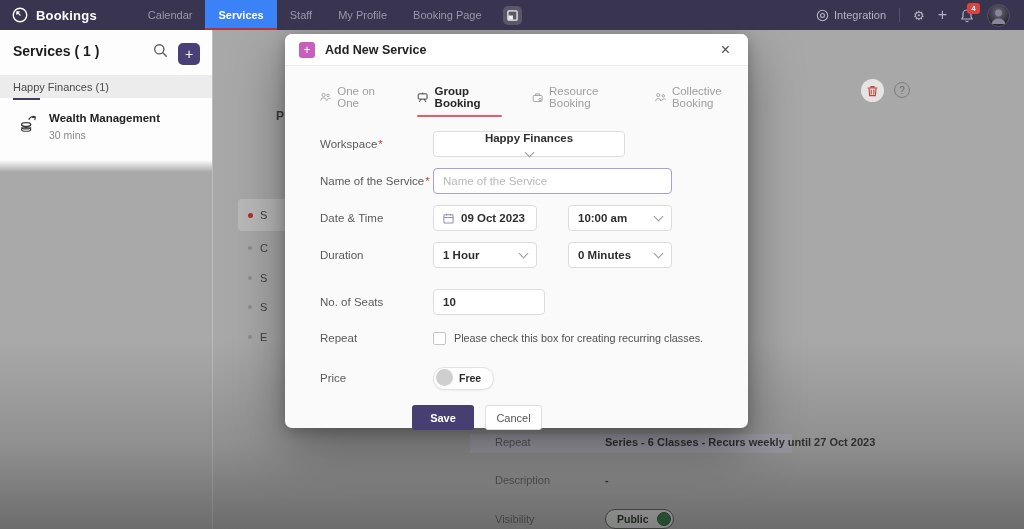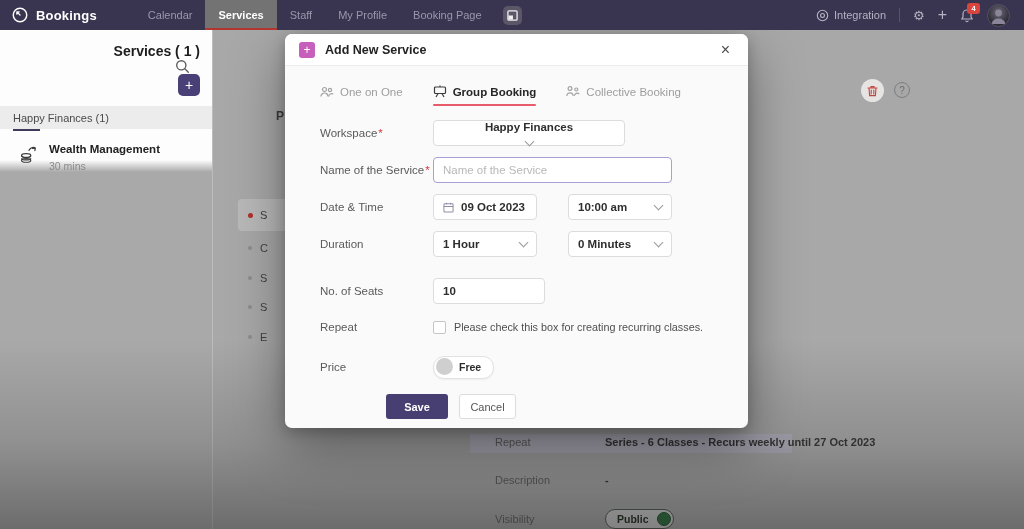--- a/index.html
+++ b/index.html
@@ -5,37 +5,37 @@
   html,body{margin:0;padding:0;}
   body{font-family:"Liberation Sans","DejaVu Sans",sans-serif;background:#888;}
   #canvas{position:relative;width:1024px;height:529px;overflow:hidden;background:#a8a8a8;}
 
   
   .topbar{position:absolute;left:0;top:0;width:1024px;height:30px;background:#39344f;display:flex;align-items:center;z-index:30;}
   .brand{display:flex;align-items:center;gap:7px;padding-left:11px;}
   .brand-name{color:#fff;font-size:13px;font-weight:bold;letter-spacing:.2px;}
   .topnav{display:flex;align-items:stretch;height:30px;margin-left:38px;}
   .topnav-item{display:flex;align-items:center;padding:0 13px;font-size:11px;color:#9b97ad;cursor:pointer;position:relative;}
-  .topnav-item.active{background:#737373;color:#fff;font-weight:bold;}
+  .topnav-item.active{background:#3b82f6;color:#fff;font-weight:bold;}
   .topnav-item.active::after{content:"";position:absolute;left:0;right:0;bottom:0;height:2px;background:#b23530;}
   .center-tool{position:absolute;left:503px;top:6px;width:19px;height:19px;border-radius:5px;background:#5b5668;display:flex;align-items:center;justify-content:center;}
   .topbar-right{position:absolute;right:14px;top:0;height:30px;display:flex;align-items:center;gap:13px;}
   .integration{display:flex;align-items:center;gap:5px;color:#b6b2c4;font-size:11px;cursor:pointer;}
   .tb-divider{width:1px;height:14px;background:#565170;}
   .gear-glyph{color:#b6b2c4;font-size:13px;cursor:pointer;line-height:1;}
   .plus-glyph{color:#b6b2c4;font-size:16px;font-weight:400;cursor:pointer;line-height:1;}
   .bell-wrap{position:relative;cursor:pointer;display:flex;}
   .bell-badge{position:absolute;top:-5px;right:-6px;min-width:11px;height:11px;background:#d8453e;border-radius:3px;color:#fff;font-size:7.5px;display:flex;align-items:center;justify-content:center;padding:0 1px;font-weight:bold;}
   .avatar{width:21px;height:21px;border-radius:50%;background:radial-gradient(circle at 50% 35%,#6e6a7a 0%,#2b2a33 70%);border:1px solid #555065;overflow:hidden;cursor:pointer;}
 
   
   .sidebar{position:absolute;left:0;top:30px;width:213px;height:499px;z-index:2;
     background:linear-gradient(to bottom,#fdfdfd 0px,#fdfdfd 130px,#a9a9a9 142px,#a9a9a9 100%);
     border-right:1px solid #bdbdbd;box-sizing:border-box;}
-  .sb-header{display:flex;align-items:flex-end;padding:13px 12px 10px 13px;flex-direction:column;}
+  .sb-header{display:flex;align-items:flex-start;padding:13px 12px 10px 13px;}
   .sb-title{font-size:14px;font-weight:bold;color:#1c1c1c;flex:1;}
   .sb-search{margin-right:10px;cursor:pointer;display:flex;}
   .sb-add{width:22px;height:22px;border-radius:5px;background:#4a4078;color:#fff;font-size:14px;display:flex;align-items:center;justify-content:center;cursor:pointer;}
   .sb-group{position:relative;background:#ececec;height:23px;display:flex;align-items:center;padding-left:13px;font-size:11px;color:#4a4a4a;cursor:pointer;}
   .sb-group-ind{position:absolute;left:13px;bottom:-2px;width:27px;height:2px;background:#3f3b5b;}
   .sb-service{display:flex;align-items:flex-start;gap:10px;padding:14px 10px 0 17px;cursor:pointer;}
   .sb-service-name{font-size:11.5px;font-weight:bold;color:#222;line-height:1.2;}
   .sb-service-dur{font-size:10.5px;color:#8a8a8a;margin-top:3px;}
 
   
@@ -81,21 +81,21 @@
   .field.sm{width:112px;}
   .chev{width:6px;height:6px;border-right:1.4px solid #9a9a9a;border-bottom:1.4px solid #9a9a9a;transform:rotate(45deg);margin-top:-4px;flex-shrink:0;}
   .name-input{width:239px;height:26px;border:1.5px solid #a89fd6;border-radius:4px;padding:0 9px;font-size:11.5px;font-family:"Liberation Sans",sans-serif;color:#2e2e2e;box-sizing:border-box;outline:none;background:#fff;}
   .name-input::placeholder{color:#b8b8b8;font-weight:normal;}
   .cal-ic{margin-right:7px;display:flex;}
   .cbx{appearance:none;-webkit-appearance:none;width:13px;height:13px;border:1px solid #c6c6c6;border-radius:2px;background:#fff;margin:0 8px 0 0;cursor:pointer;flex-shrink:0;}
   .cbx-text{font-size:10.8px;color:#4f4f4f;}
   .free-toggle{display:flex;align-items:center;width:59px;height:21px;border:1px solid #e2e2e2;border-radius:11px;background:#fff;position:relative;cursor:pointer;box-shadow:0 1px 2px rgba(0,0,0,.05);}
   .free-knob{position:absolute;left:2px;top:1.5px;width:17px;height:17px;border-radius:50%;background:#cfcfcf;}
   .free-label{margin-left:25px;font-size:10.5px;font-weight:bold;color:#2b2b2b;}
-  .btn-row{display:flex;gap:11px;margin:16px 0 0 66px;}
+  .btn-row{display:flex;gap:11px;margin:16px 0 0 92px;}
   .btn-save{width:62px;height:25px;background:#473e72;color:#fff;border:none;border-radius:3px;font-size:11px;font-weight:bold;font-family:"Liberation Sans",sans-serif;cursor:pointer;}
   .btn-cancel{width:57px;height:25px;background:#fff;color:#555;border:1px solid #ddd;border-radius:3px;font-size:11px;font-family:"Liberation Sans",sans-serif;cursor:pointer;}
   svg{display:block;}
 </style>
 </head>
 <body>
 
 <div id="canvas">
 
   <div class="topbar">
@@ -248,20 +248,28 @@
           </svg>
         <span>One on One</span>
       </div>
       <div class="tab active">
         <svg width="14" height="13" viewBox="0 0 14 13" fill="none" stroke="#3c3c3c" stroke-width="1.2">
             <path d="M7 0.5 v1.5"></path>
             <rect x="1.5" y="2" width="11" height="6.5" rx="1"></rect>
             <path d="M5 8.5 l-2 3.5 M9 8.5 l2 3.5"></path>
           </svg>
         <span>Group Booking</span>
+      </div>
+      <div class="tab">
+        <svg width="14" height="13" viewBox="0 0 14 13" fill="none" stroke="#a3a3a3" stroke-width="1.2">
+            <path d="M4.5 4 V2 h5 v2"></path>
+            <rect x="1.5" y="4" width="11" height="7.5" rx="1"></rect>
+            <circle cx="10" cy="9" r="1.4"></circle>
+          </svg>
+        <span>Resource Booking</span>
       </div>
       <div class="tab">
         <svg width="14" height="13" viewBox="0 0 14 13" fill="none" stroke="#a3a3a3" stroke-width="1.2">
             <circle cx="4" cy="3.5" r="1.9"></circle>
             <path d="M0.8 11 a3.2 3.2 0 0 1 6.4 0"></path>
             <circle cx="10.3" cy="4.5" r="1.5"></circle>
             <path d="M8.4 10.8 a2.8 2.8 0 0 1 4.8 -1.8"></path>
           </svg>
         <span>Collective Booking</span>
       </div>

